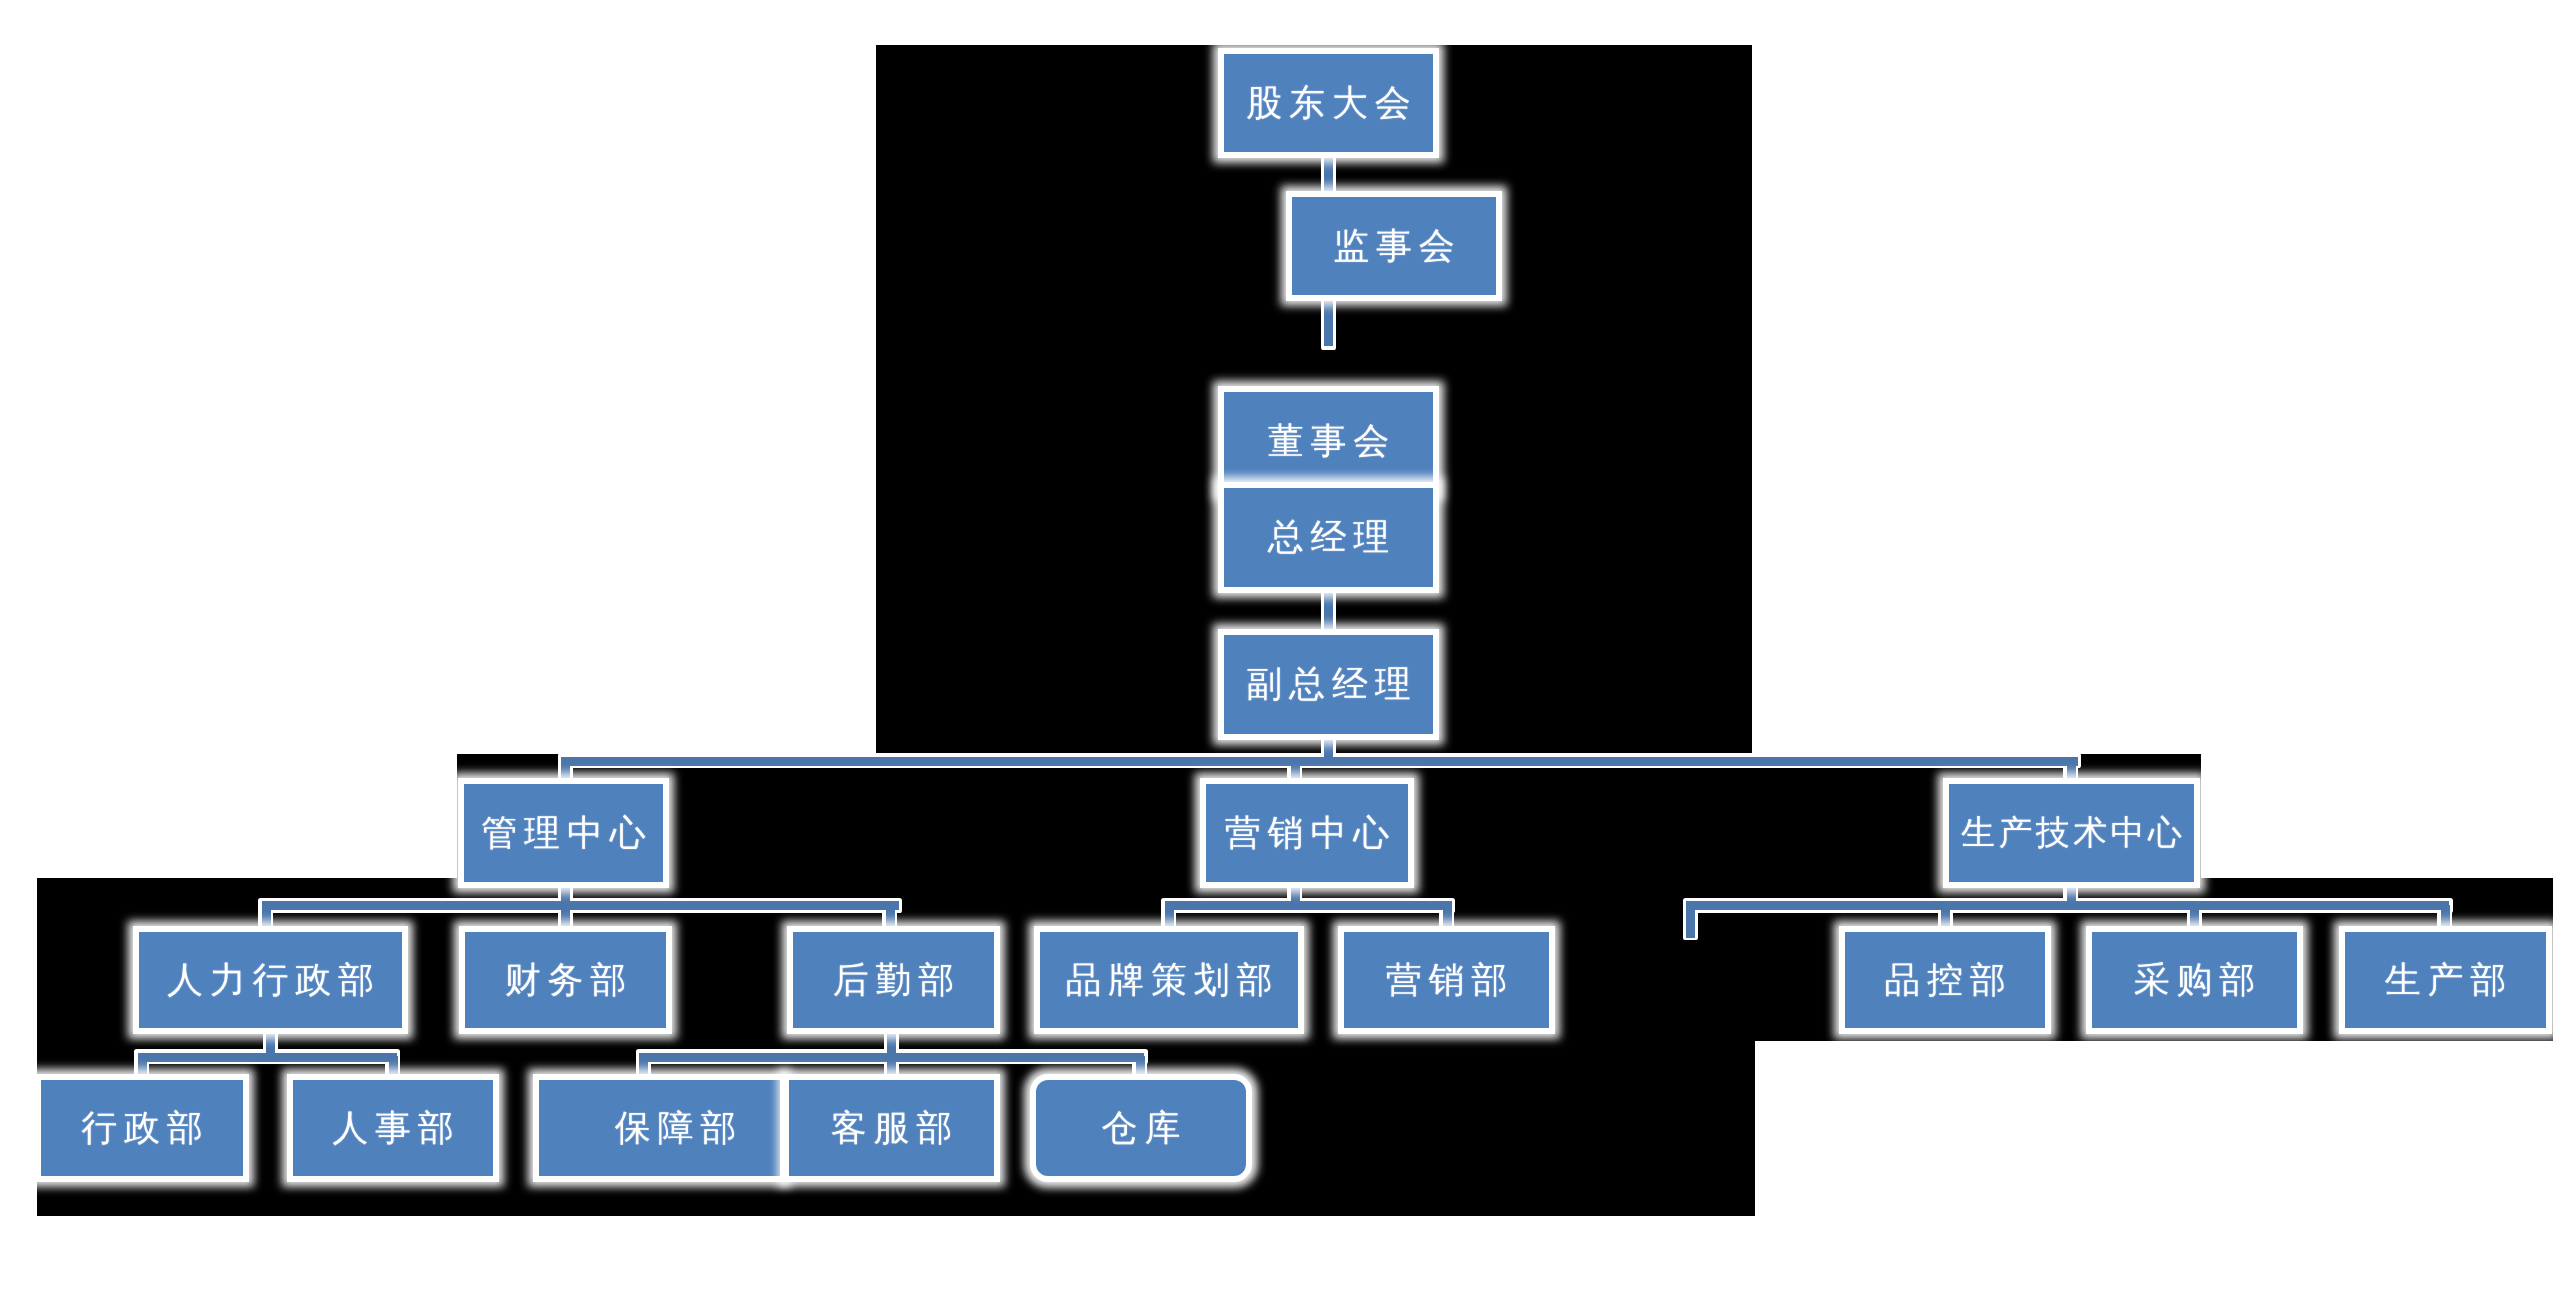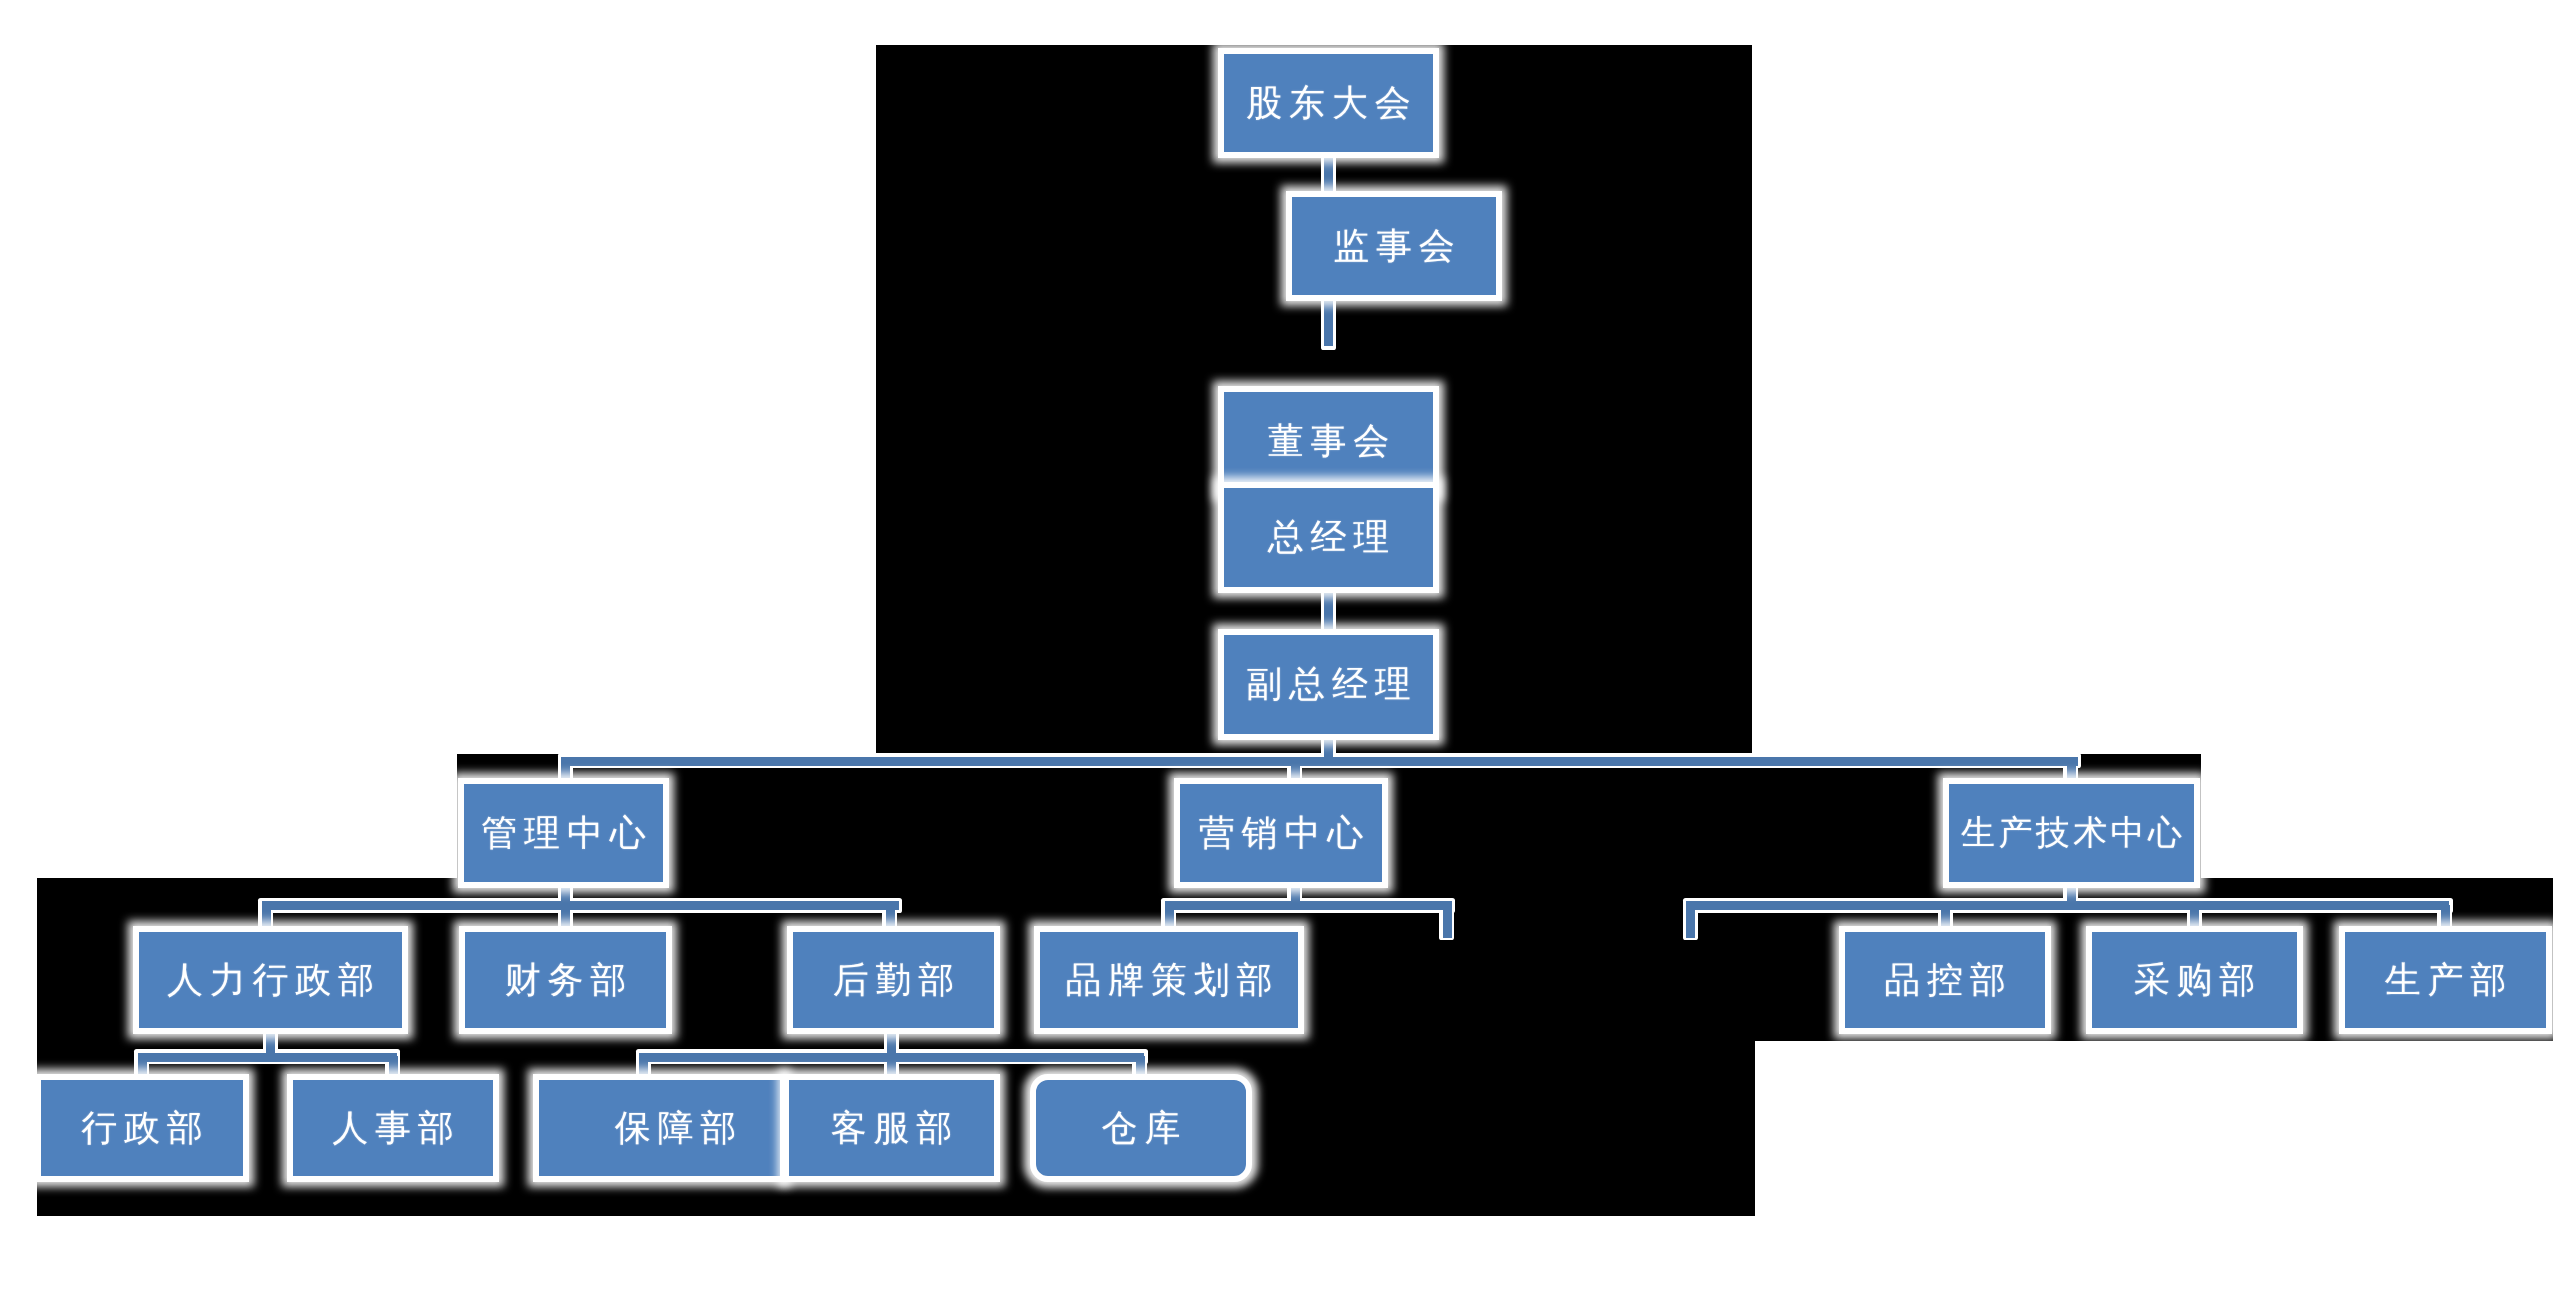--- a/index.html
+++ b/index.html
@@ -95,27 +95,28 @@
       <div class="cseg" style="left: 2441px; top: 905px; width: 8.6px; height: 33px;"></div>
     </div>
 
   <div class="node" style="left:1224px;top:54px;width:209px;height:98px;">股东大会</div>
   <div class="node" style="left:1292px;top:197px;width:204px;height:98px;">监事会</div>
   <div class="node" style="left:1224px;top:342px;width:209px;height:98px;margin-top:44px;">董事会</div>
   <div class="node" style="left:1224px;top:488px;width:209px;height:99px;">总经理</div>
   <div class="node" style="left:1224px;top:635px;width:209px;height:99px;">副总经理</div>
 
   <div class="node" style="left:464px;top:784px;width:199px;height:98px;text-align:center;">管理中心</div>
-  <div class="node" style="left:1180px;top:784px;width:202px;height:98px;">营销中心</div>
+  <div class="node" style="left:1206px;top:784px;width:202px;height:98px;">营销中心</div>
   <div class="node small" style="left:1949px;top:784px;width:245px;height:98px;">生产技术中心</div>
 
   <div class="node" style="left:139px;top:932px;width:263px;height:96px;">人力行政部</div>
   <div class="node" style="left:465px;top:932px;width:201px;height:96px;">财务部</div>
   <div class="node" style="left:793px;top:932px;width:201px;height:96px;">后勤部</div>
   <div class="node" style="left:1040px;top:932px;width:258px;height:96px;">品牌策划部</div>
+  <div class="node" style="left:1344px;top:932px;width:205px;height:96px;">营销部</div>
   <div class="node" style="left:1845px;top:932px;width:200px;height:96px;">品控部</div>
   <div class="node" style="left:2092px;top:932px;width:205px;height:96px;">采购部</div>
   <div class="node" style="left:2345px;top:932px;width:201px;height:96px;">生产部</div>
 
   <div class="node" style="left:41px;top:1080px;width:202px;height:96px;">行政部</div>
   <div class="node" style="left:293px;top:1080px;width:200px;height:96px;">人事部</div>
   <div class="node" style="left:539px;top:1080px;width:209px;height:96px;padding-left:32px;">保障部</div>
   <div class="node" style="left:789px;top:1080px;width:205px;height:96px;">客服部</div>
   <div class="node" style="left:1036px;top:1080px;width:210px;height:96px;border-radius:18px;">仓库</div>
 </div>

